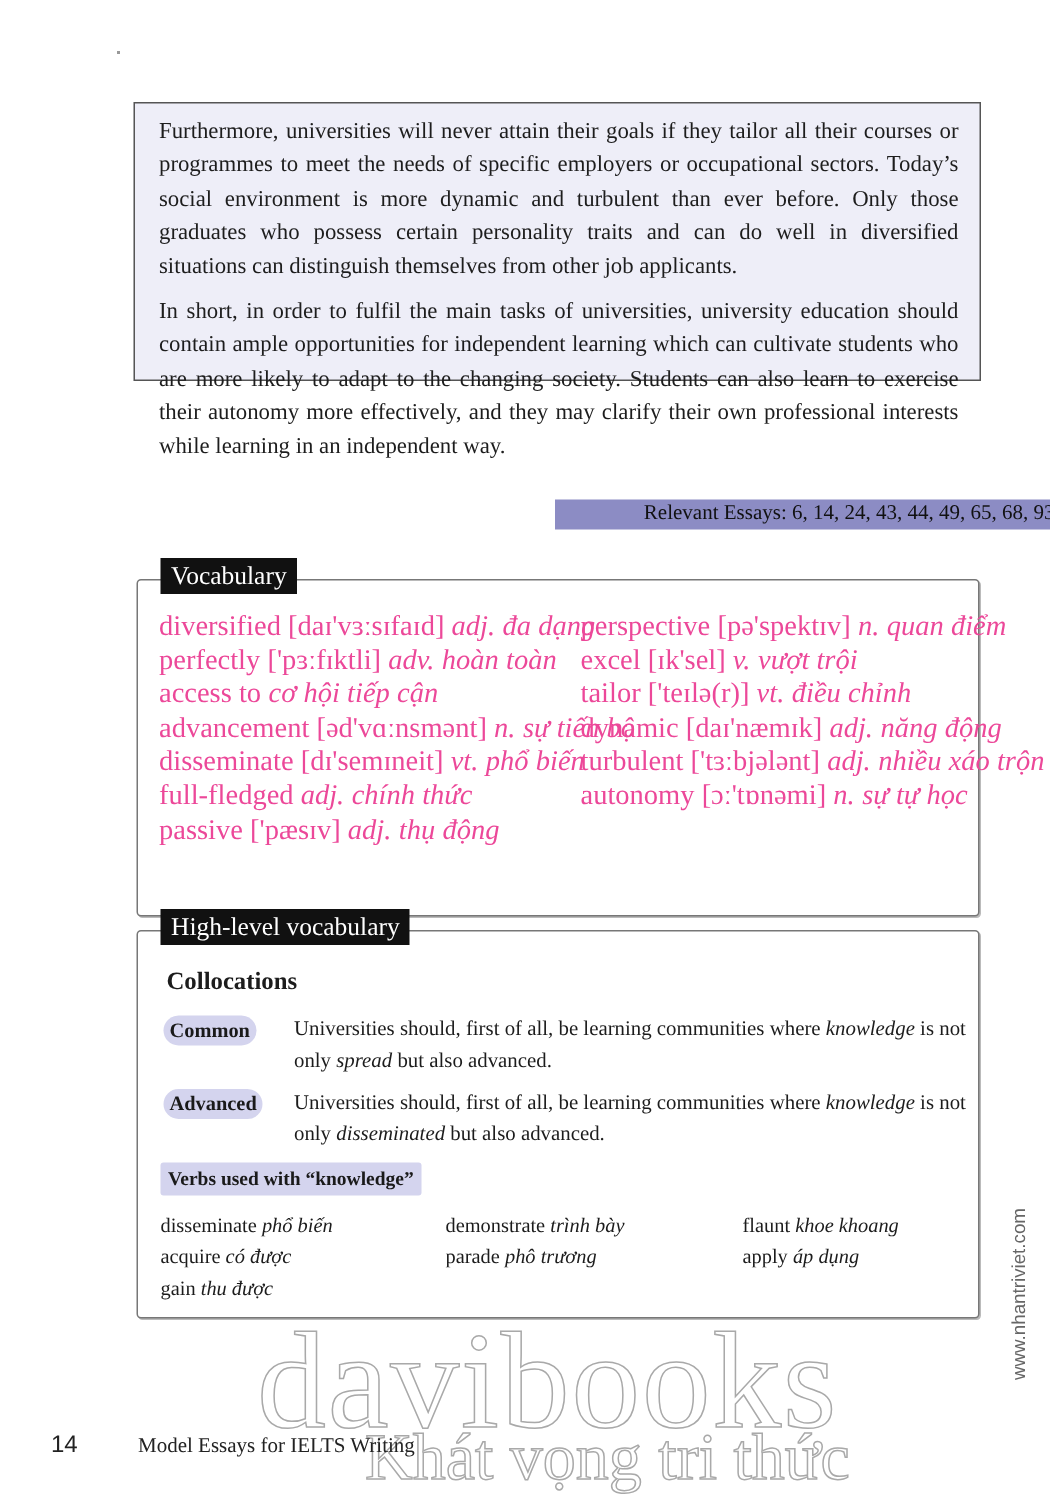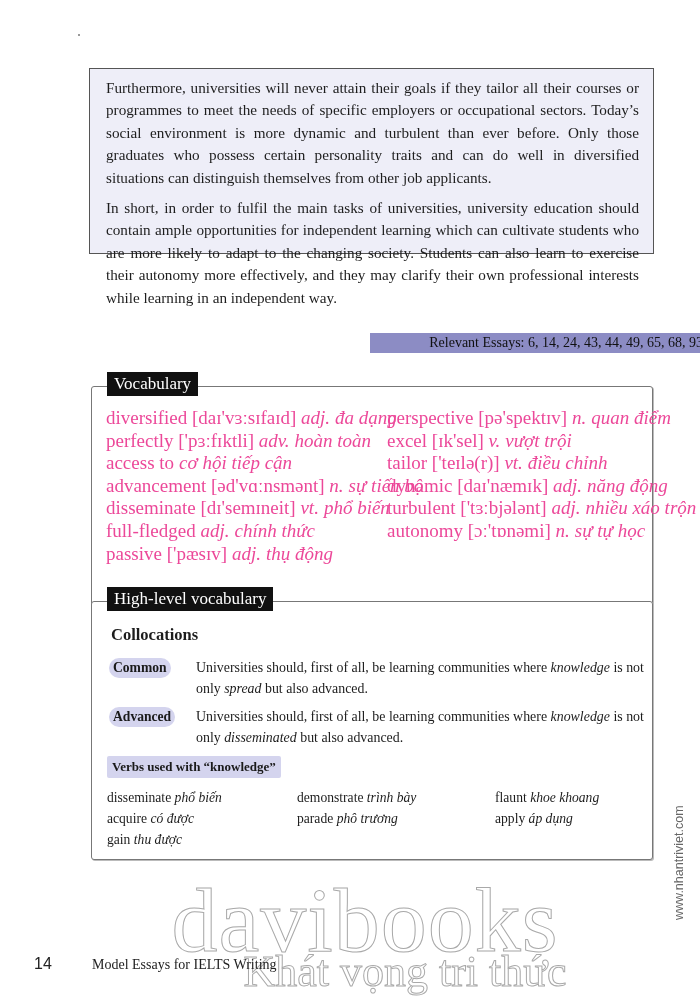--- a/index.html
+++ b/index.html
@@ -41,21 +41,21 @@
     .vocab-cols { position: absolute; top: 20px; left: 14px; right: 10px; display: flex; }
     .vocab-col { width: 281px; }
     .vocab-col.right { margin-left: 0; }
     .vitem {
       font-family: "Liberation Serif", "DejaVu Serif", serif;
       font-size: 19px; line-height: 22.6px; white-space: nowrap; color: #ec4899;
     }
     .vitem i { font-style: italic; }
     .gap { display: inline-block; width: 5px; }
 
-    .hlv { top: 601px; height: 259px; padding-left: 16px; }
+    .hlv { top: 620px; height: 259px; padding-left: 16px; }
     .collocations {
       position: absolute; left: 19px; top: 23px;
       font-family: "Liberation Serif", "DejaVu Serif", serif; font-size: 16.5px; font-weight: bold; color: #1c1c1c;
     }
     .coll-row { position: absolute; left: 17px; width: 530px; }
     .coll-badge {
       position: absolute; left: 0; top: 0; background: #d4d4ee;
       font-family: "Liberation Serif", "DejaVu Serif", serif; font-weight: bold;
       font-size: 13.6px; line-height: 20px; padding: 0 4px; border-radius: 10px; color: #1a1a1a;
     }

